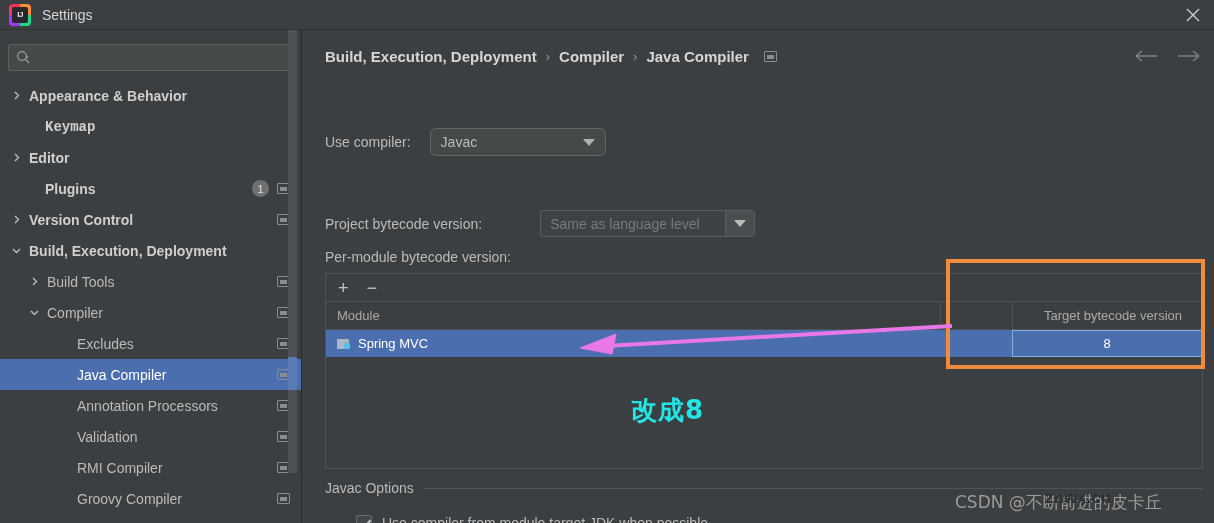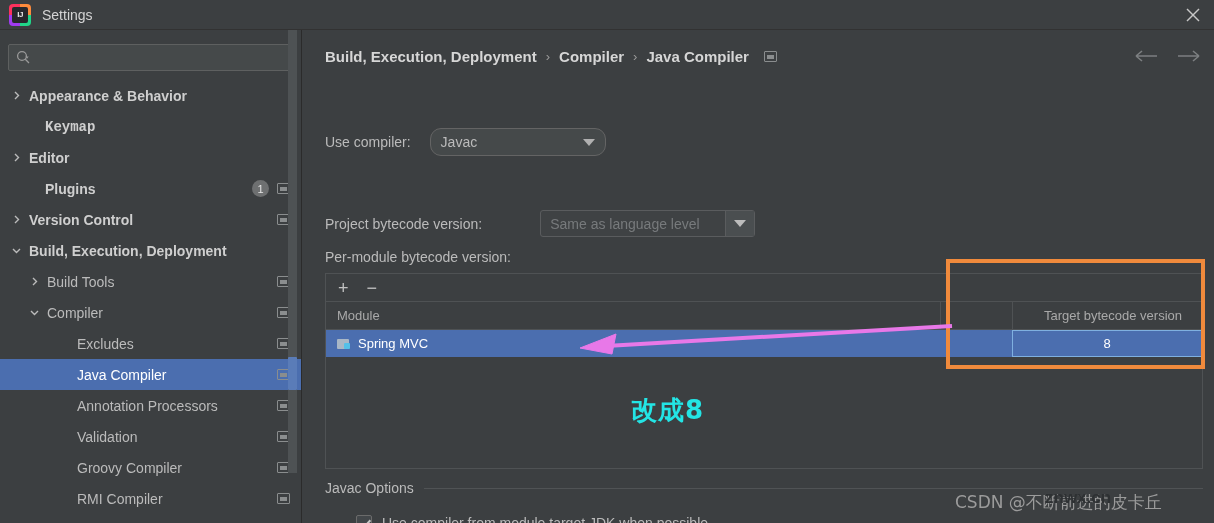--- a/index.html
+++ b/index.html
@@ -106,21 +106,21 @@
     position: absolute; right: 12px; top: 18px; display:flex; gap: 16px; align-items:center;
   }
   #nav-arrows .nav { cursor: pointer; display:flex; align-items:center; }
 
   .row-line { position: absolute; display: flex; align-items: center; }
 
   #use-compiler-row { left: 22px; top: 98px; }
   #use-compiler-row .lbl { font-size: 14px; color: #bbbbbb; }
   #compiler-select {
     margin-left: 19px; width: 176px; height: 28px;
-    background: #45494a; border: 1px solid #646464; border-radius: 11px;
+    background: #45494a; border: 1px solid #646464; border-radius: 6px;
     display: flex; align-items: center; cursor: pointer;
   }
   #compiler-select .val { font-size: 14px; color: #bbbbbb; margin-left: 10px; }
   #compiler-select .ddarrow {
     margin-left: auto; margin-right: 10px;
     width: 0; height: 0; border-left: 6px solid transparent;
     border-right: 6px solid transparent; border-top: 7px solid #b0b0b0;
   }
 
   .cbrow { position: absolute; display: flex; align-items: center; }
@@ -382,31 +382,31 @@
           <span class="label" style="margin-left: 5px;">Validation</span>
           <span class="spacer"></span>
           <span class="mod-icon"></span>
         </div>
         <div class="tree-row" style="padding-left: 56px;">
           <span class="arrow empty">
             <svg width="11" height="11" viewBox="0 0 11 11">
               <path d="M4 2 L7.5 5.5 L4 9" fill="none" stroke="#bbbbbb" stroke-width="1.4"></path>
             </svg>
           </span>
+          <span class="label" style="margin-left: 5px;">RMI Compiler</span>
+          <span class="spacer"></span>
+          <span class="mod-icon"></span>
+        </div>
+        <div class="tree-row" style="padding-left: 56px;">
+          <span class="arrow empty">
+            <svg width="11" height="11" viewBox="0 0 11 11">
+              <path d="M4 2 L7.5 5.5 L4 9" fill="none" stroke="#bbbbbb" stroke-width="1.4"></path>
+            </svg>
+          </span>
           <span class="label" style="margin-left: 5px;">Groovy Compiler</span>
-          <span class="spacer"></span>
-          <span class="mod-icon"></span>
-        </div>
-        <div class="tree-row" style="padding-left: 56px;">
-          <span class="arrow empty">
-            <svg width="11" height="11" viewBox="0 0 11 11">
-              <path d="M4 2 L7.5 5.5 L4 9" fill="none" stroke="#bbbbbb" stroke-width="1.4"></path>
-            </svg>
-          </span>
-          <span class="label" style="margin-left: 5px;">RMI Compiler</span>
           <span class="spacer"></span>
           <span class="mod-icon"></span>
         </div>
       </div>
 
     <div id="sb-track"></div>
     <div id="sb-thumb" style="top: 327px; height: 33px;"></div>
   </div>
 
   <div id="main">

